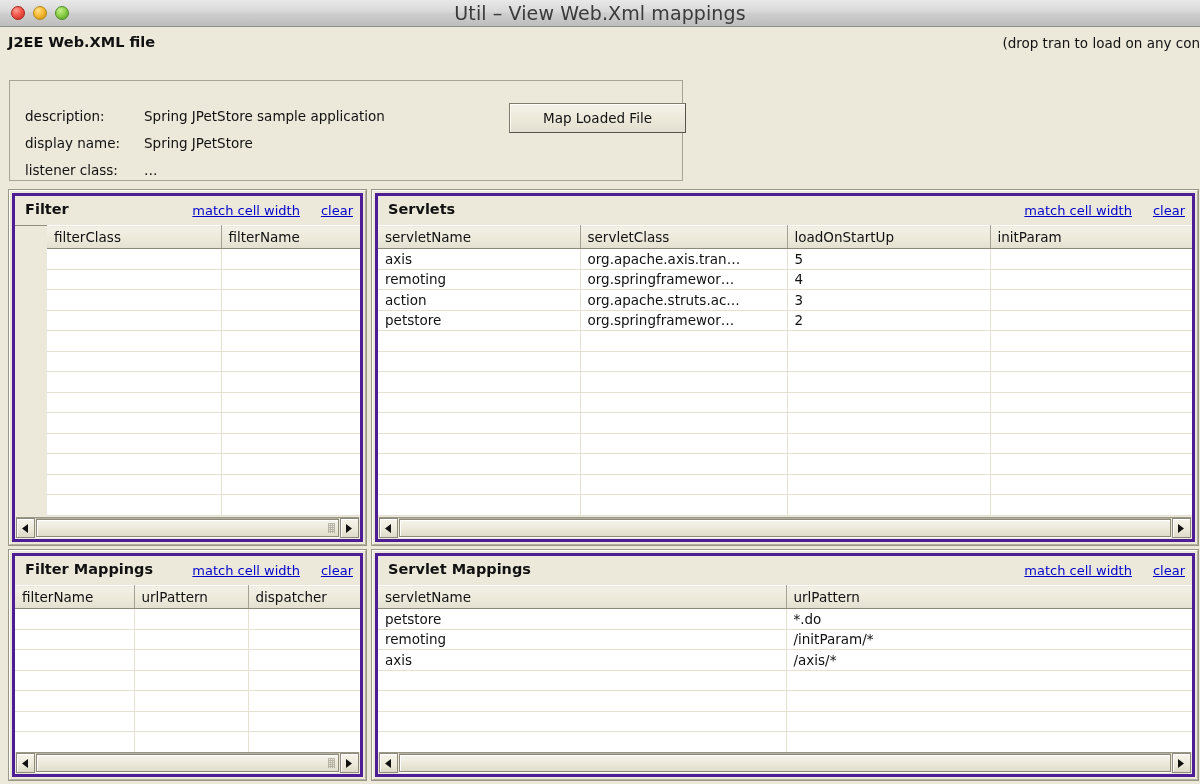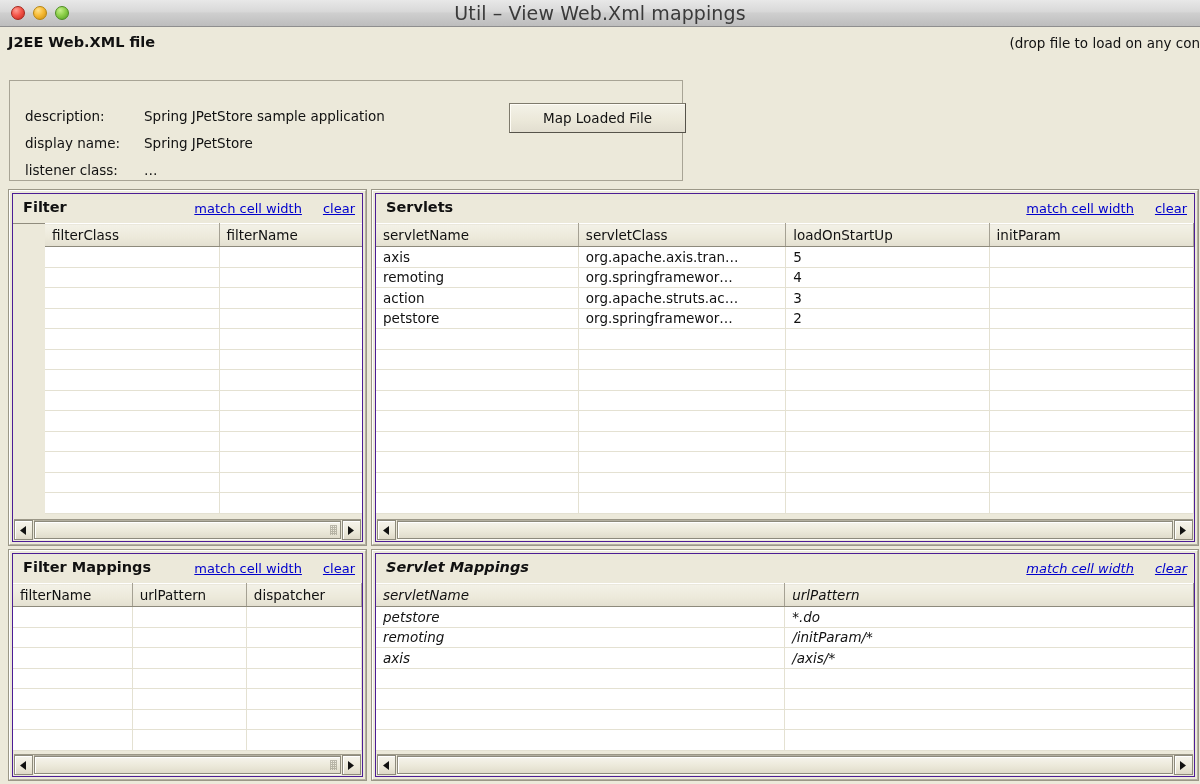--- a/index.html
+++ b/index.html
@@ -104,21 +104,21 @@
     background: #ece9da;
     border: 1px solid #b4b0a1;
     border-top-color: #ffffff;
     border-left-color: #ffffff;
     box-sizing: border-box;
     box-shadow: 0 0 0 1px #9b9787;
   }
   .panel-inner {
     position: absolute;
     inset: 2px;
-    border: 1px solid #4c1d95;
+    border: 3px solid #4c1d95;
     background: #ece9da;
     box-sizing: border-box;
     overflow: hidden;
   }
   .panel-head {
     position: relative;
     height: 29px;
     background: #ece9da;
     border-bottom: 1px solid #908c7e;
   }
@@ -239,21 +239,21 @@
   <div id="traffic">
     <div class="light red"></div>
     <div class="light yellow"></div>
     <div class="light green"></div>
   </div>
   <div id="win-title">Util – View Web.Xml mappings</div>
 </div>
 
 <div id="headerbar">
   <div id="app-title">J2EE Web.XML file</div>
-  <div id="drop-hint">(drop file to load on any con</div>
+  <div id="drop-hint">(drop tran to load on any con</div>
 </div>
 
 <div id="infobox">
   <div class="info-row info-label r1">description:</div>
   <div class="info-row info-value r1">Spring JPetStore sample application</div>
   <div class="info-row info-label r2">display name:</div>
   <div class="info-row info-value r2">Spring JPetStore</div>
   <div class="info-row info-label r3">listener class:</div>
   <div class="info-row info-value r3">…</div>
   <div id="map-btn">Map Loaded File</div>
@@ -549,21 +549,21 @@
       </div>
       <div class="sb-btn">
         <svg width="7" height="9" viewBox="0 0 7 9">
             <polygon points="0,0 0,9 6,4.5" fill="#111"></polygon>
           </svg>
       </div>
     </div>
   </div>
 </div>
 
-<div class="panel" style="left:372px; top:550px; width:826px; height:230px;font-style:italic;">
+<div class="panel" style="left:372px; top:550px; width:826px; height:230px;">
   <div class="panel-inner">
     <div class="panel-head">
       <div class="panel-title">Servlet Mappings</div>
       <div class="panel-links"><span class="lnk">match cell width</span><span class="lnk">clear</span></div>
     </div>
     <div class="tbl-wrap" style="top:29px; bottom:22px;">
       <table class="grid">
         <colgroup>
             <col style="width: 408px;">
             <col style="width: 408px;">

